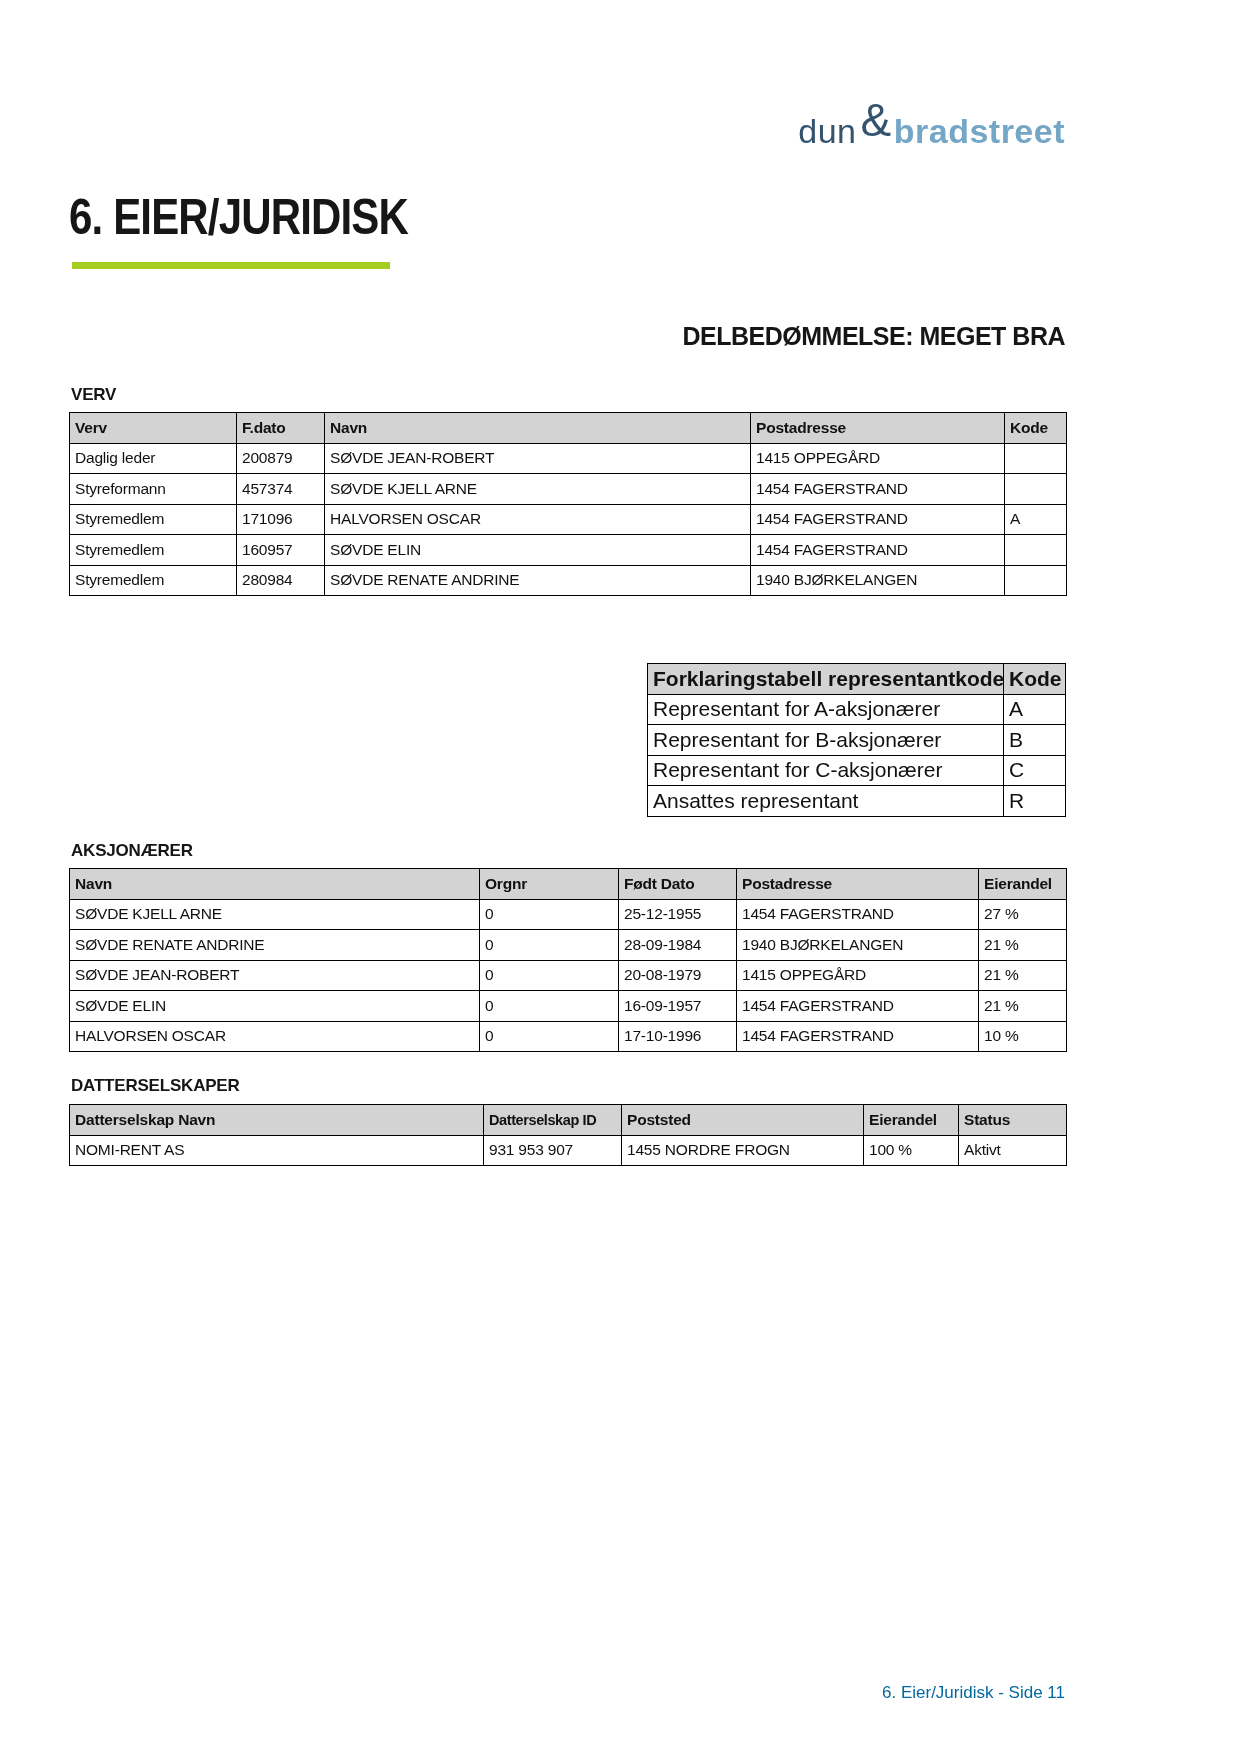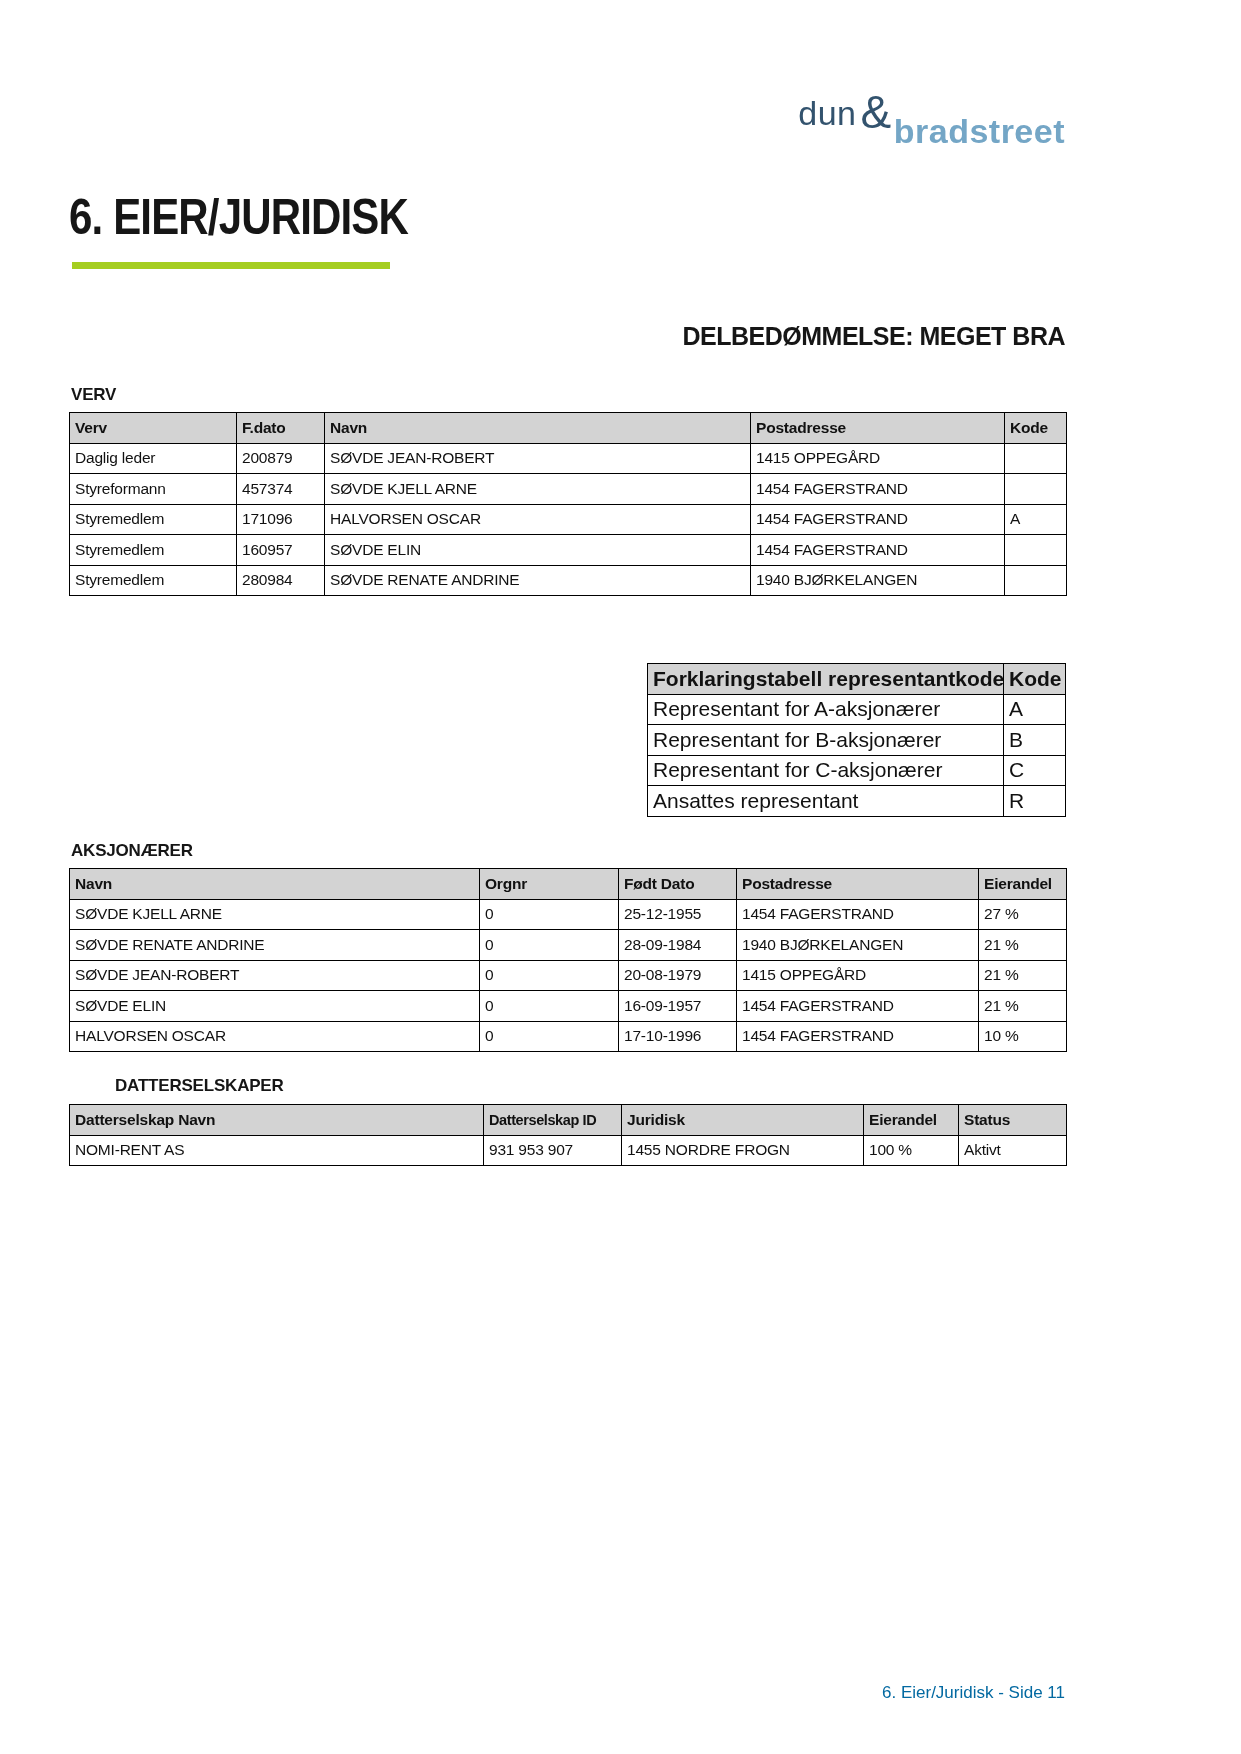--- a/index.html
+++ b/index.html
@@ -8,21 +8,21 @@
     --ink:#1a1a1a;
     --logo-dark:#33536e;
     --logo-light:#74a6c6;
   }
   *{margin:0;padding:0;box-sizing:border-box;}
   html,body{background:#ffffff;}
   body{font-family:"Liberation Sans","DejaVu Sans",sans-serif;color:var(--ink);}
   .page{position:relative;width:1241px;height:1754px;background:#ffffff;overflow:hidden;}
 
   
-  .logo{position:absolute;top:76px;right:176px;display:flex;align-items:center;
+  .logo{position:absolute;top:76px;right:176px;display:flex;align-items:flex-end;
         font-size:34px;letter-spacing:.5px;white-space:nowrap;}
   .logo .dun{color:var(--logo-dark);font-weight:400;}
   .logo .amp{color:var(--logo-dark);font-size:46px;font-weight:400;margin:0 2px 4px 4px;}
   .logo .brad{color:var(--logo-light);font-weight:700;margin-top:36px;}
 
   
   .page-title{position:absolute;left:69px;top:188px;font-size:50px;font-weight:900;
               letter-spacing:-1px;transform:scaleX(.84);transform-origin:left center;
               white-space:nowrap;color:#161616;}
   .title-bar{position:absolute;left:72px;top:262px;width:318px;height:7px;
@@ -30,21 +30,21 @@
 
   
   .sub-rating{position:absolute;top:322px;right:176px;font-size:25px;font-weight:800;
               letter-spacing:-.5px;color:#161616;white-space:nowrap;}
 
   
   .section-label{position:absolute;left:71px;font-size:17px;font-weight:800;
                  letter-spacing:-.2px;color:#161616;}
   .label-verv{top:385px;}
   .label-aksjonaerer{top:841px;}
-  .label-datterselskaper{top:1076px;margin-left:44px;}
+  .label-datterselskaper{top:1076px;}
 
   
   table{border-collapse:collapse;table-layout:fixed;background:#fff;
         position:absolute;font-size:15.5px;letter-spacing:-.2px;color:#111;}
   table,th,td{border:1px solid #000;}
   th{background:var(--header-gray);font-weight:700;text-align:left;}
   th,td{padding:2px 5px;height:30.5px;overflow:hidden;white-space:nowrap;
         vertical-align:middle;}
   .tbl-verv{left:69px;top:412px;width:997px;}
   .tbl-koder{left:647px;top:663px;width:418px;font-size:21px;letter-spacing:0;}
@@ -223,21 +223,21 @@
         <col style="width: 414px;">
         <col style="width: 138px;">
         <col style="width: 242px;">
         <col style="width: 95px;">
         <col style="width: 108px;">
       </colgroup>
       <thead>
         <tr>
           <th>Datterselskap Navn</th>
           <th>Datterselskap ID</th>
-          <th>Juridisk</th>
+          <th>Poststed</th>
           <th>Eierandel</th>
           <th>Status</th>
         </tr>
       </thead>
       <tbody>
         <tr>
           <td>NOMI-RENT AS</td>
           <td>931 953 907</td>
           <td>1455 NORDRE FROGN</td>
           <td>100 %</td>

